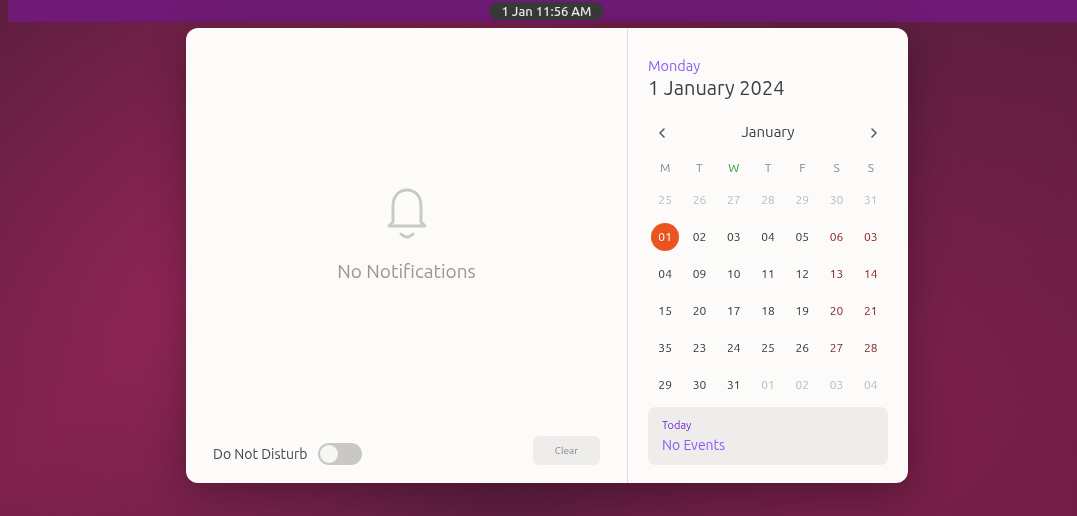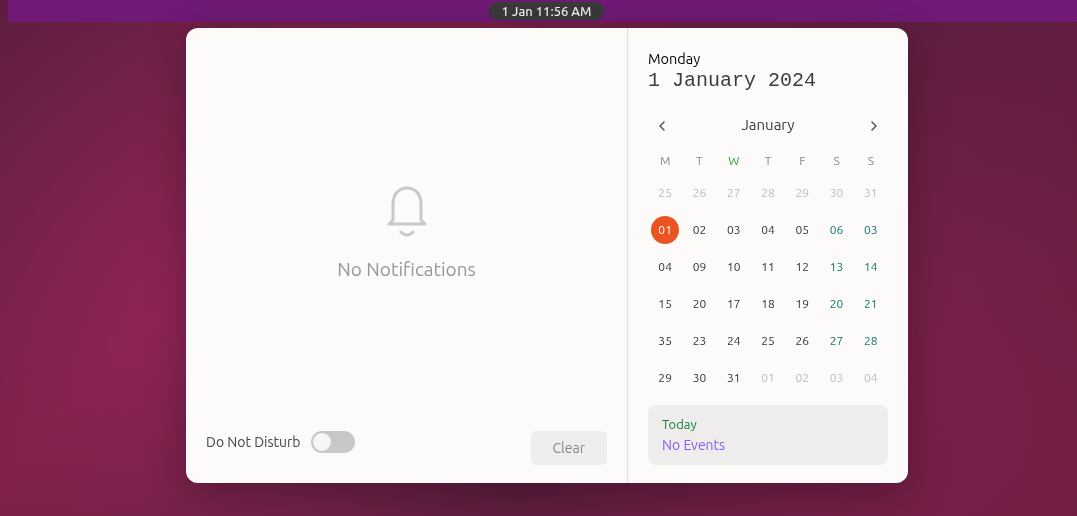--- a/index.html
+++ b/index.html
@@ -52,21 +52,21 @@
       left: 186px;
       width: 722px;
       height: 455px;
       background: #fcfbfa;
       border-radius: 12px;
       box-shadow: 0 10px 40px rgba(0,0,0,0.3);
       display: flex;
     }
     .notifications-side {
       flex: 1;
-      padding: 18px 20px;
+      padding: 18px 27px;
       display: flex;
       flex-direction: column;
       border-right: 1px solid #ddd;
       gap: 18px;
     }
     .notif-center {
       flex: 1;
       display: flex;
       flex-direction: column;
       align-items: center;
@@ -81,21 +81,21 @@
       stroke-width: 3;
       stroke-linecap: round;
       stroke-linejoin: round;
     }
     .no-notif-text {
       color: #999694;
       font-size: 19px;
     }
     .notif-footer {
       display: flex;
-      align-items: flex-start;
+      align-items: flex-end;
       justify-content: space-between;
     }
     .dnd-group {
       display: flex;
       align-items: center;
       gap: 10px;
     }
     .dnd-label {
       color: #444;
       font-size: 14px;
@@ -116,39 +116,39 @@
       height: 18px;
       background: #f7f6f5;
       border-radius: 50%;
     }
     .clear-btn {
       background: #eeedeb;
       color: #888;
       border: none;
       padding: 9px 22px;
       border-radius: 6px;
-      font-size: 14px;
+      font-size: 10px;
       cursor: pointer;
     }
     .calendar-side {
       width: 280px;
       padding: 22px 20px 18px 20px;
       display: flex;
       flex-direction: column;
     }
     .date-header .weekday {
-      color: #000000;
+      color: #8b5cf6;
       font-size: 14.5px;
       margin-bottom: 2px;
+      margin-top: 7px;
     }
     .date-header .full-date {
       color: #3d3d3d;
       font-size: 20px;
       margin-bottom: 24px;
-      font-family: Liberation Mono, monospace;
     }
     .month-nav {
       display: flex;
       align-items: flex-start;
       justify-content: space-between;
       margin-bottom: 14px;
       padding: 0 4px;
     }
     .month-nav .nav-btn {
       width: 20px;
@@ -180,21 +180,21 @@
     .day-cell {
       font-size: 12px;
       padding: 9px 0;
       color: #333;
       cursor: pointer;
     }
     .day-cell.other-month {
       color: #bbb;
     }
     .day-cell.weekend {
-      color: #0f766e;
+      color: #7f1d1d;
     }
     .day-cell.today {
       position: relative;
     }
     .day-cell.today span {
       position: relative;
       z-index: 1;
       color: #fff;
     }
     .day-cell.today::before {
@@ -208,22 +208,22 @@
       background: #e95420;
       border-radius: 50%;
     }
     .events-box {
       margin-top: auto;
       background: #eeedeb;
       border-radius: 8px;
       padding: 12px 14px;
     }
     .events-box .today-label {
-      color: #15803d;
-      font-size: 13px;
+      color: #6d28d9;
+      font-size: 11px;
       margin-bottom: 6px;
     }
     .events-box .no-events {
       color: #8b5cf6;
       font-size: 14px;
     }
   </style>
 </head>
 <body>
 

